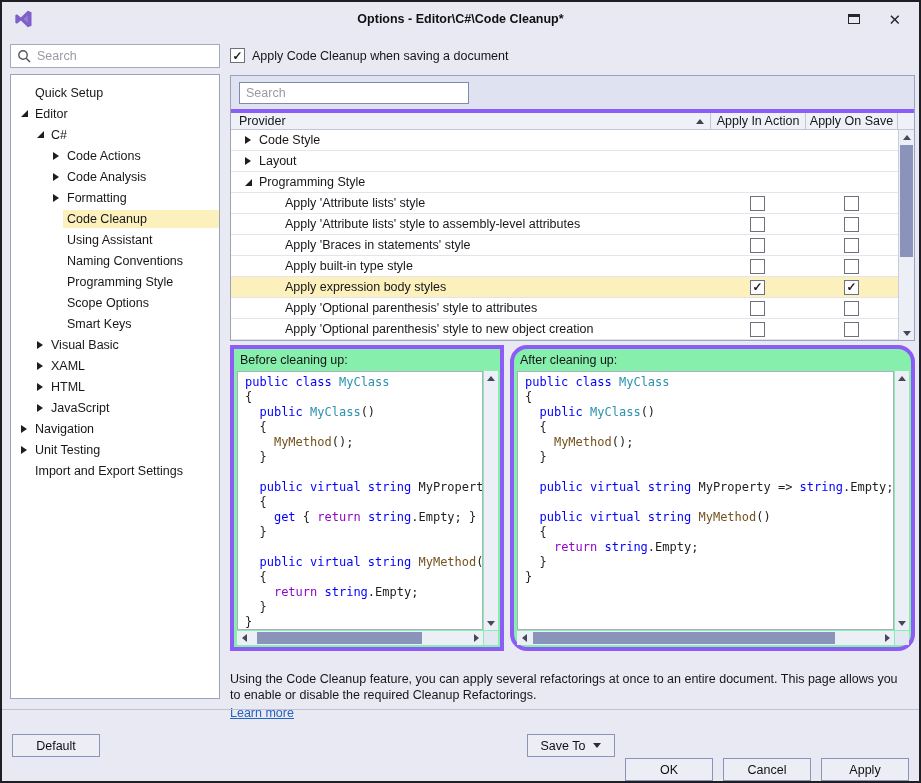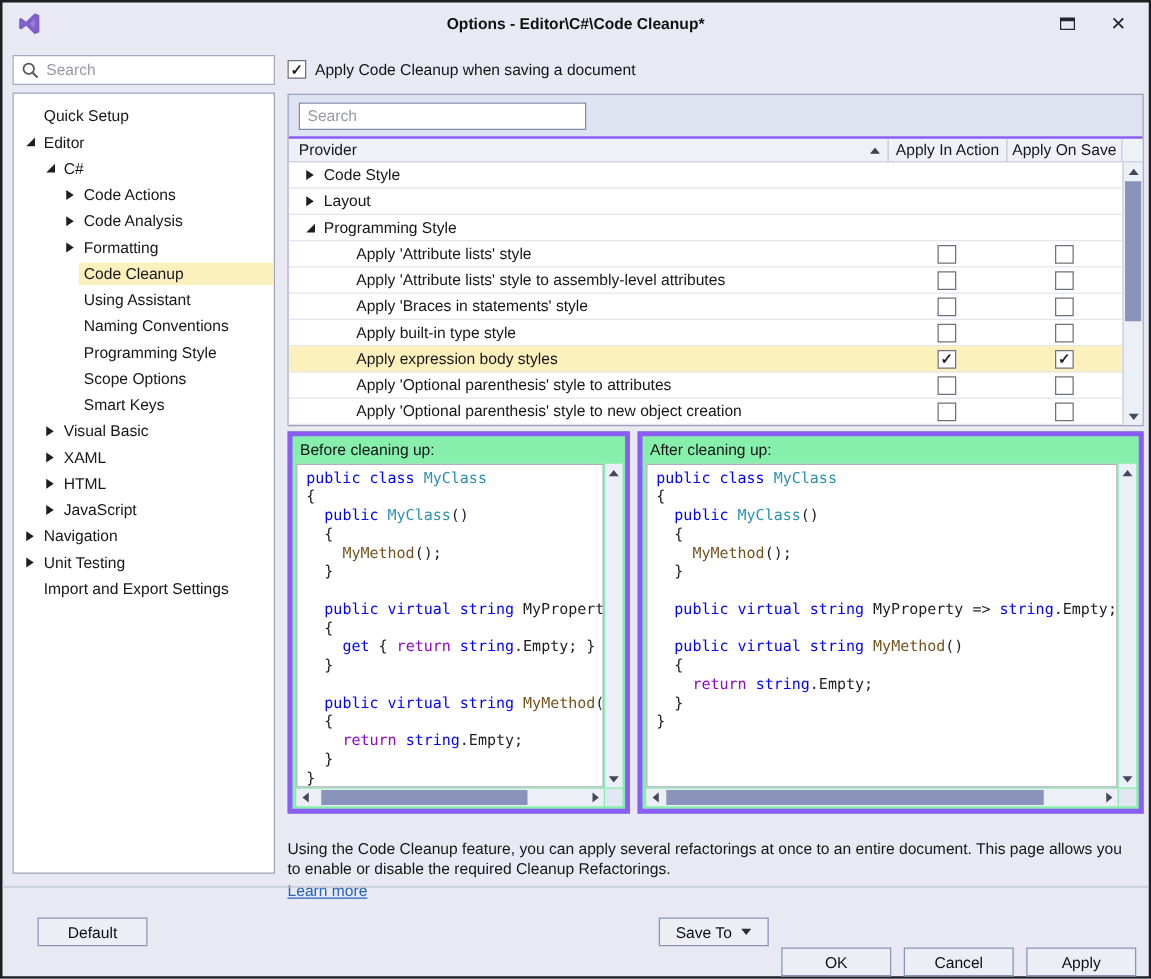--- a/index.html
+++ b/index.html
@@ -40,21 +40,21 @@
 
   
   .right{ flex:1; min-width:0; margin-left:10px; display:flex; flex-direction:column; }
   .apply-row{ margin-top:4px; display:flex; align-items:center; gap:7px; font-size:12.5px; color:#141418; }
   .cb{ width:15px; height:15px; background:#fff; border:1px solid #70707c; display:flex; align-items:center; justify-content:center; font-size:12px; font-weight:bold; color:#1c1c20; line-height:1; flex:0 0 15px; }
 
   
   .grid-panel{ margin-top:12px; height:274px; border:1px solid #9aa2c0; background:#dfe3f1; display:flex; flex-direction:column; }
   .grid-search{ margin:6px 8px 5px 8px; width:230px; height:22px; border:1px solid #8089ae; background:#fff; font-size:12.5px; font-family:"Liberation Sans",sans-serif; padding:0 6px; outline:none; color:#222; }
   .grid-search::placeholder{ color:#9a9aa6; }
-  .grid-header{ flex:0 0 21px; display:flex; align-items:stretch; background:#eff1f8; border-top:2px solid #8b5cf6; border-bottom:1px solid #c2c7d8; font-size:12.5px; color:#17171a; }
+  .grid-header{ flex:0 0 21px; display:flex; align-items:stretch; background:#eff1f8; border-top:4px solid #8b5cf6; border-bottom:1px solid #c2c7d8; font-size:12.5px; color:#17171a; }
   .grid-header > div{ display:flex; align-items:center; }
   .col-provider{ flex:1; padding-left:8px; }
   .sort-up{ margin-left:auto; margin-right:6px; width:0; height:0; border-left:4px solid transparent; border-right:4px solid transparent; border-bottom:5px solid #3e4254; }
   .col-action{ width:95px; border-left:1px solid #c2c7d8; justify-content:center; }
   .col-save{ width:93px; border-left:1px solid #c2c7d8; border-right:1px solid #c2c7d8; justify-content:center; }
   .col-stub{ width:16px; }
   .grid-body{ flex:1; min-height:0; display:flex; }
   .rows{ flex:1; background:#fff; overflow:hidden; }
   .grid-row{ height:21px; display:flex; align-items:center; border-bottom:1px solid #e4e5ec; font-size:12.5px; color:#17171a; }
   .grid-row.hl{ background:#fcf1bc; }
@@ -77,38 +77,38 @@
   .hscroll .sb-btn.left::after{ content:""; border-top:4px solid transparent; border-bottom:4px solid transparent; border-right:5px solid #44485a; }
   .hscroll .sb-btn.right::after{ content:""; border-top:4px solid transparent; border-bottom:4px solid transparent; border-left:5px solid #44485a; }
   .sb-thumb{ position:absolute; background:#8a94bb; }
   .vscroll .sb-thumb{ left:1px; right:1px; }
   .hscroll .sb-thumb{ top:1px; bottom:1px; }
 
   
   .panes{ margin-top:4px; height:306px; display:flex; }
   .pane{ border:4px solid #8b5cf6; background:#86efac; display:flex; flex-direction:column; min-width:0; }
   .pane.before{ flex:0 0 274px; margin-right:6px; }
-  .pane.after{ flex:1; }
+  .pane.after{ flex:1;border-radius:17px; }
   .pane-title{ flex:0 0 22px; font-size:12.5px; color:#141418; padding:4px 6px 0 6px; }
   .pane-main{ flex:1; min-height:0; display:grid; grid-template-columns:1fr 14px; grid-template-rows:1fr 14px; gap:1px; padding:0 2px 2px 3px; }
   .codebox{ background:#fff; border:1px solid #abaebe; overflow:hidden; padding:3px 0 0 7px; }
   .code-line{ font-family:"DejaVu Sans Mono", monospace; font-size:12px; line-height:15px; white-space:pre; }
   .tok-k{ color:#0000ff; } .tok-t{ color:#2b91af; } .tok-m{ color:#74531f; } .tok-c{ color:#8f08c4; } .tok-p{ color:#1e1e1e; }
   .pane-vscroll{ background:#edeff6; position:relative; }
   .pane-hscroll{ background:#edeff6; position:relative; }
   .corner{ background:#e3e7f3; }
 
   
   .desc{ margin-top:20px; font-size:12.5px; color:#17171a; line-height:1.28; padding-right:4px; }
   .link{ color:#2563be; text-decoration:underline; display:inline-block; margin-top:2px; }
 
   
   .footer-sep{ flex:0 0 0; border-top:1px solid #bec2d1; margin-top:6px; }
   .footer{ flex:0 0 45px; display:flex; align-items:center; padding:0 10px; }
-  .btn{ height:23px; min-width:88px; background:#ecedf5; border:1px solid #8a93b8; display:flex; align-items:center; justify-content:center; gap:8px; font-size:12.5px; color:#101014; padding:0 10px;margin-left:18px; }
+  .btn{ height:23px; min-width:88px; background:#ecedf5; border:1px solid #8a93b8; display:flex; align-items:center; justify-content:center; gap:8px; font-size:12.5px; color:#101014; padding:0 10px; }
   .spacer{ flex:1; }
   .btn + .btn{ margin-left:10px;margin-top:48px; }
   .dd-arrow{ width:0; height:0; border-left:4px solid transparent; border-right:4px solid transparent; border-top:5px solid #2c2c34; }
 </style>
 </head>
 <body>
 
 <div class="window">
 
   <div class="titlebar">

